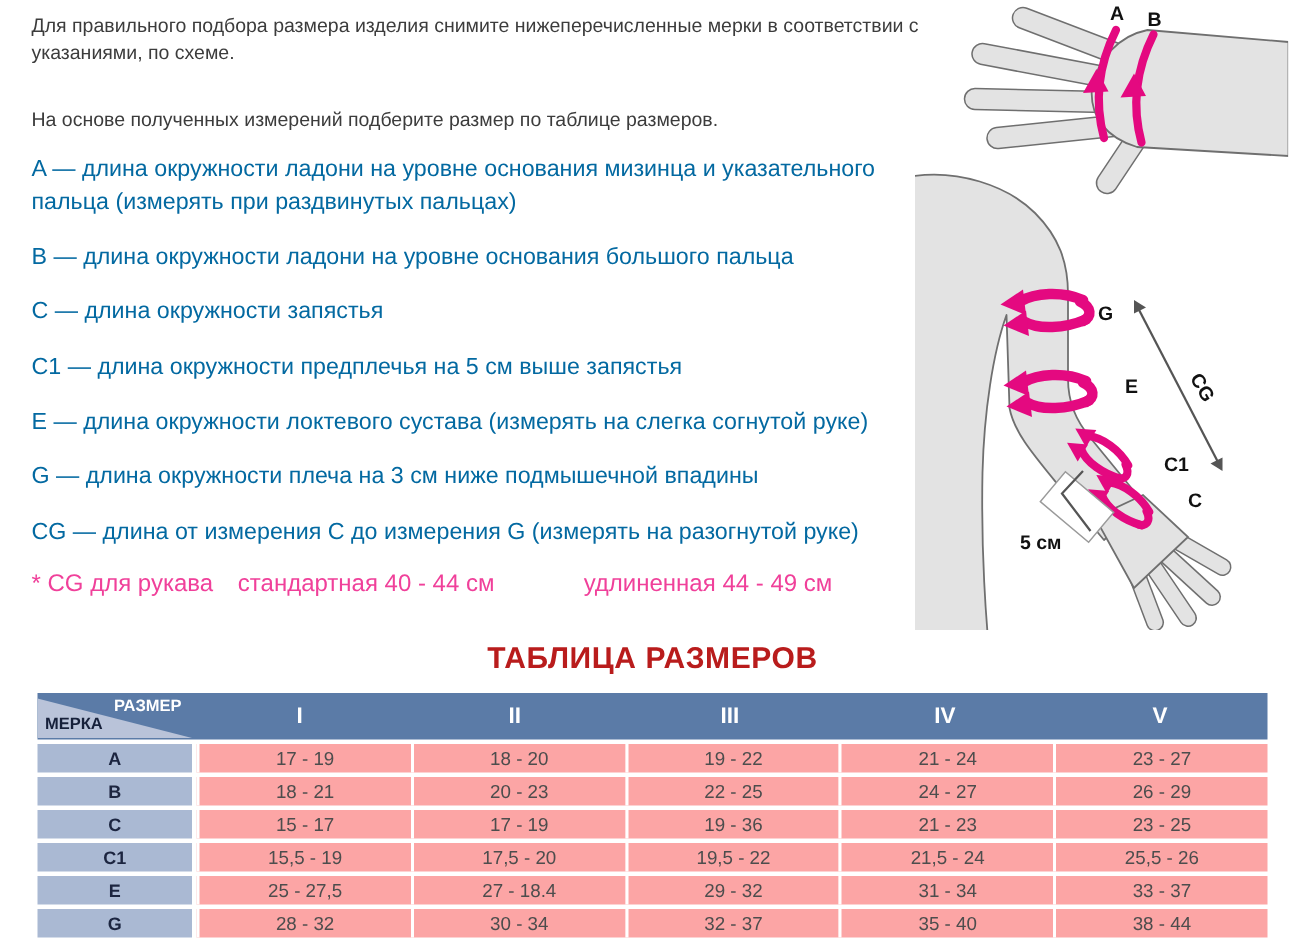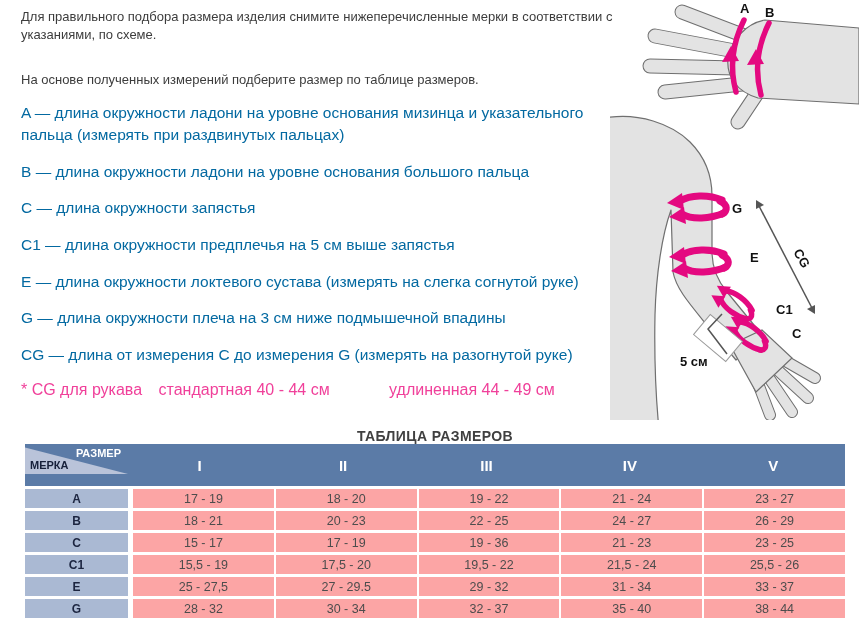--- a/index.html
+++ b/index.html
@@ -19,24 +19,24 @@
   .measure-list li {
     color: #0369a1; font-size: 15.5px; line-height: 1.4;
     margin-bottom: 15px;
   }
   .note { margin-top: 4px; font-size: 16px; color: #f0409a; white-space: nowrap; }
   .note .seg-standard { margin-left: 12px; }
   .note .seg-extended { margin-left: 55px; }
   
   .table-block { position: absolute; left: 25px; top: 428px; width: 820px; }
   .table-title {
-    text-align: center; font-size: 14px; font-weight: bold; color: #404040;
-    letter-spacing: .4px; margin-bottom: 0;
-  }
-  .thead { display: flex; height: 42px; background: #5b7ba7; }
+    text-align: center; font-size: 20px; font-weight: bold; color: #b91c1c;
+    letter-spacing: .4px; margin-bottom: 11px;
+  }
+  .thead { display: flex; height: 31px; background: #5b7ba7; }
   .corner { position: relative; width: 103px; height: 30px; flex: none; }
   .corner::before {
     content: ""; position: absolute; inset: 0;
     background: #b9c3d9;
     clip-path: polygon(0 12%, 100% 100%, 0 100%);
   }
   .corner .lbl-top {
     position: absolute; top: 3px; left: 51px;
     font-size: 11px; font-weight: bold; color: #fff;
   }
@@ -150,21 +150,21 @@
         <div class="cell">19,5 - 22</div>
         <div class="cell">21,5 - 24</div>
         <div class="cell">25,5 - 26</div>
       </div>
     </div>
 
     <div class="trow">
       <div class="rlabel">E</div>
       <div class="vals">
         <div class="cell">25 - 27,5</div>
-        <div class="cell">27 - 29.5</div>
+        <div class="cell">27 - 18.4</div>
         <div class="cell">29 - 32</div>
         <div class="cell">31 - 34</div>
         <div class="cell">33 - 37</div>
       </div>
     </div>
 
     <div class="trow">
       <div class="rlabel">G</div>
       <div class="vals">
         <div class="cell">28 - 32</div>

